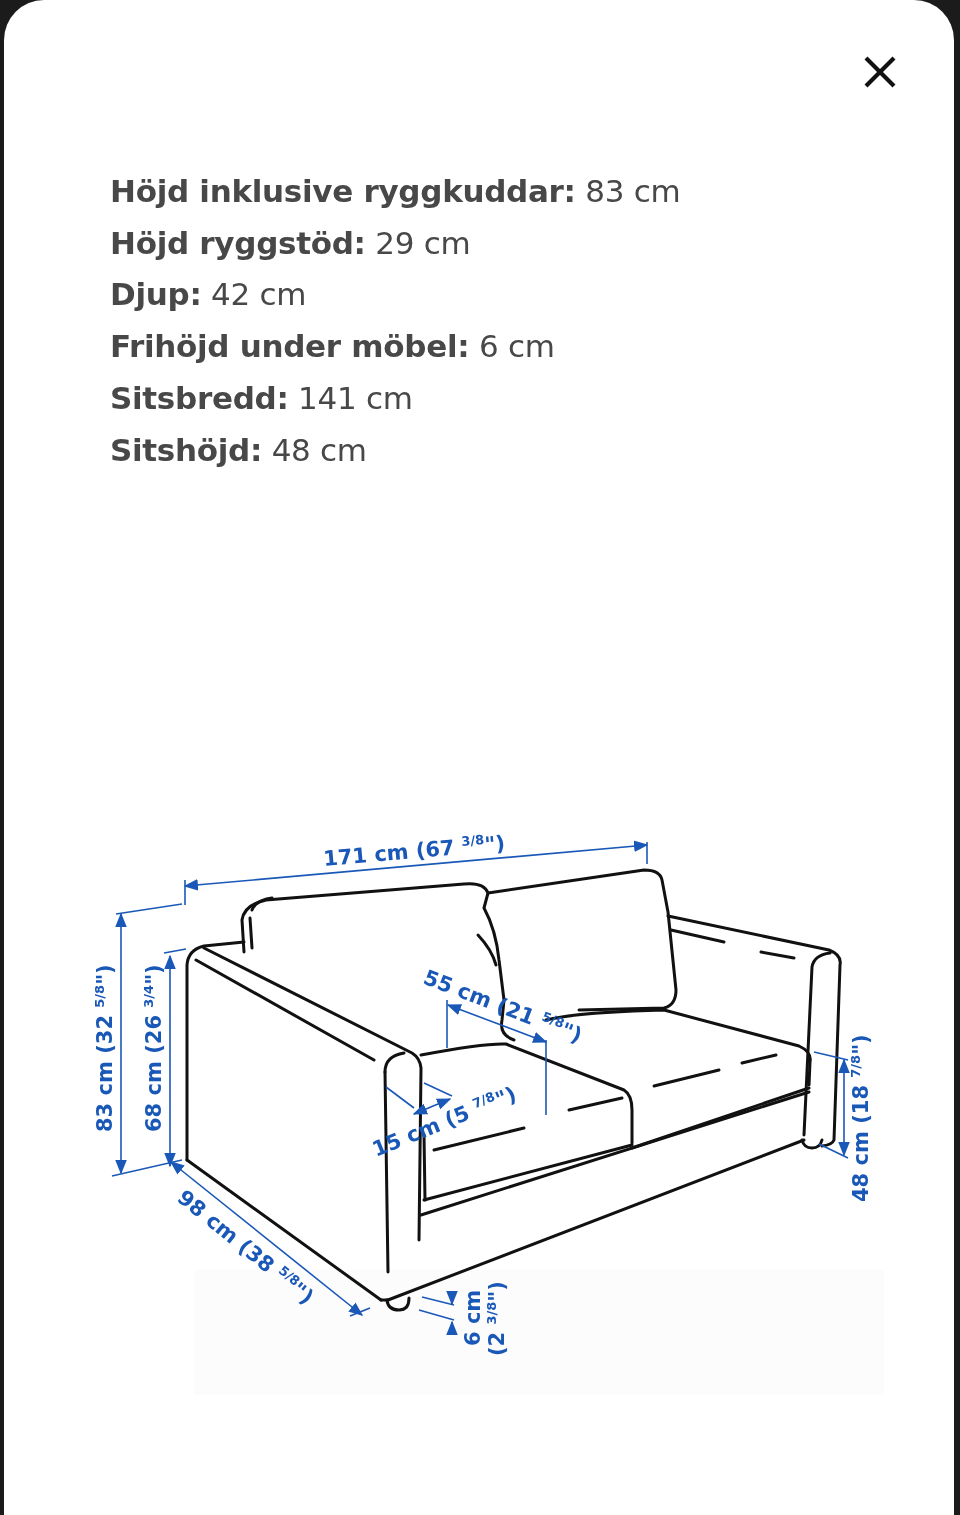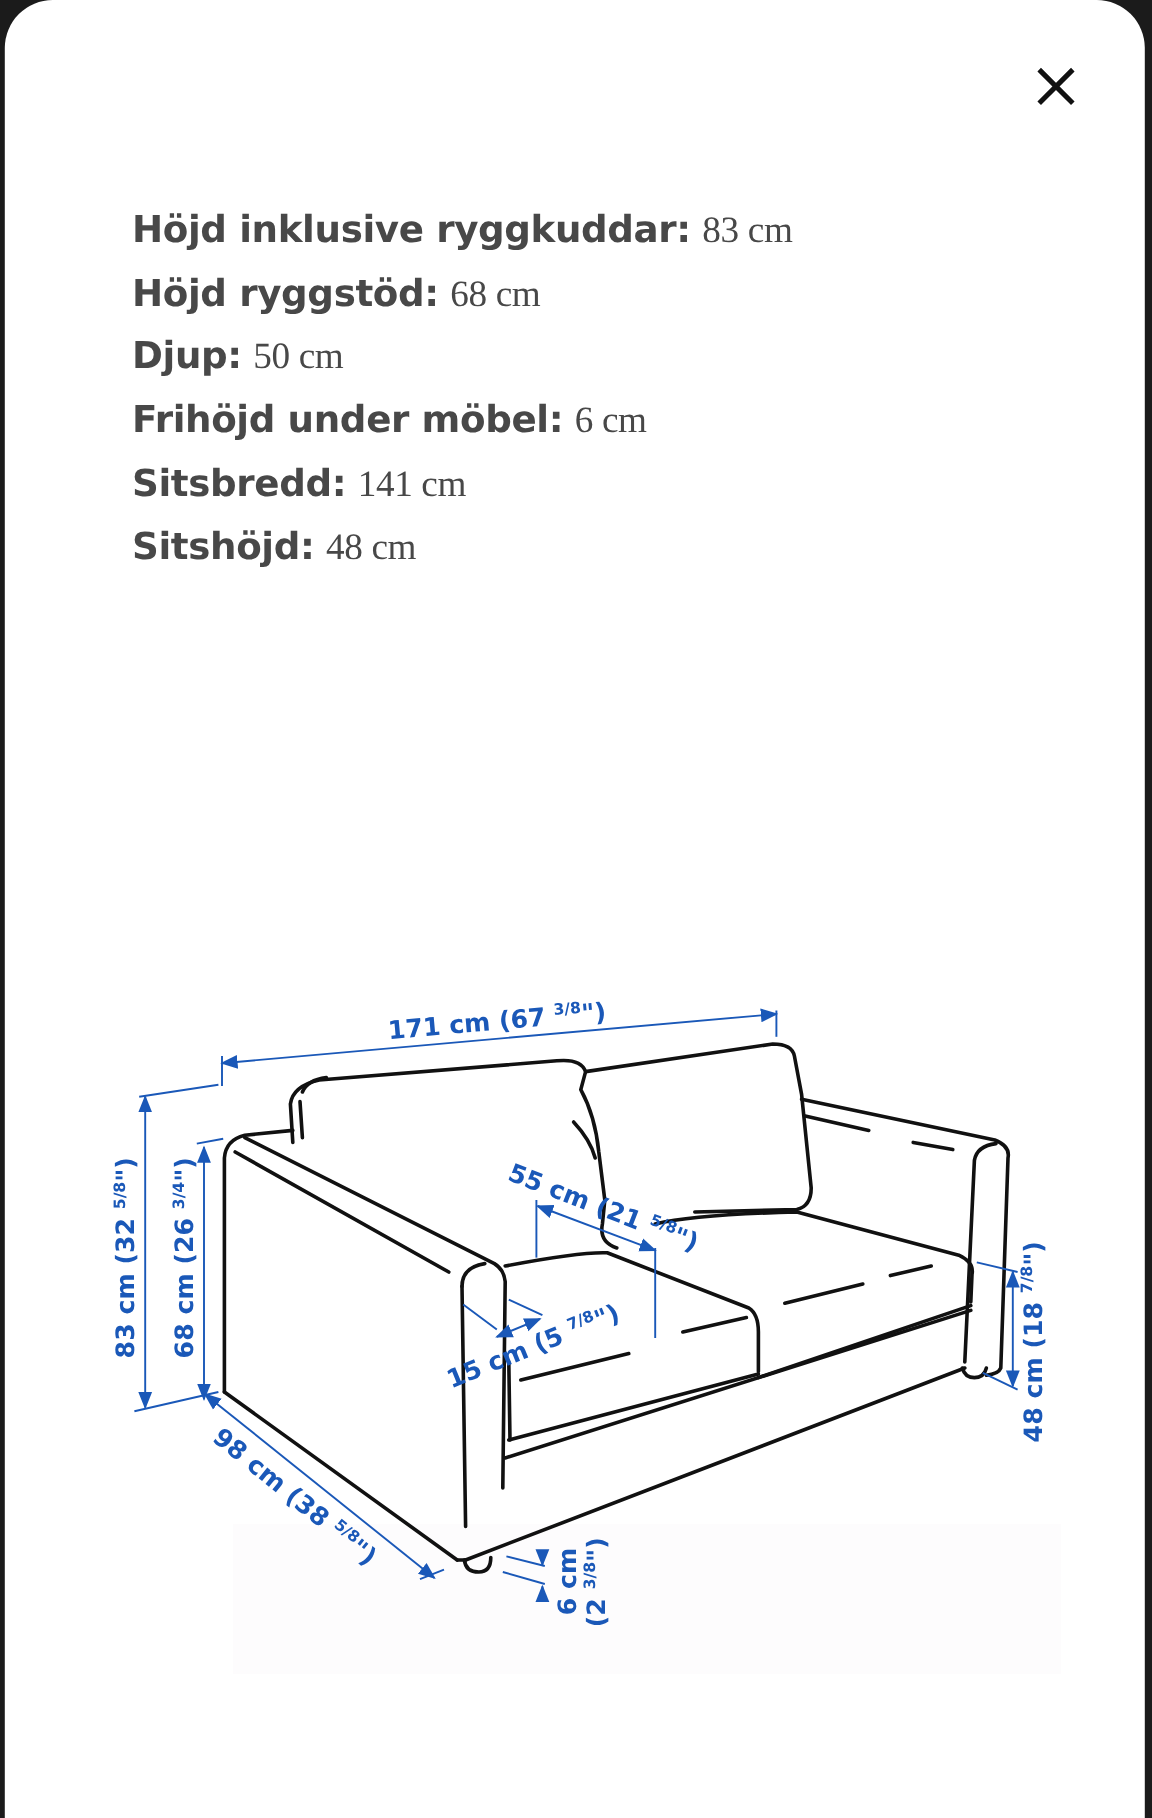--- a/index.html
+++ b/index.html
@@ -18,21 +18,21 @@
     cursor: pointer; display: flex; align-items: center; justify-content: center;
   }
   .specs {
     position: absolute; left: 74px; top: 166px; margin: 0; padding: 0; list-style: none;
   }
   .spec-row {
     font-size: 31px; line-height: 51.7px; color: #484848; white-space: nowrap;
     letter-spacing: -0.3px;
   }
   .spec-label { font-weight: bold; margin-left: 32px; }
-  .spec-value { font-weight: normal; font-family: Liberation Serif, serif; }
+  .spec-value { font-weight: normal; }
   .diagram {
     position: absolute; left: 0; top: 800px; width: 960px; height: 620px;
   }
   .dim-text {
     font-family: "DejaVu Sans", sans-serif; font-weight: bold; font-size: 21px; fill: #1a58b8;
   }
   .frac { font-size: 13px; }
 </style>
 </head>
 <body>
@@ -40,22 +40,22 @@
 <div class="sheet">
 
   <div class="close-btn">
     <svg width="34" height="34" viewBox="0 0 34 34">
       <path d="M3 3 L31 31 M31 3 L3 31" stroke="#111" stroke-width="4.2" stroke-linecap="butt"></path>
     </svg>
   </div>
 
   <ul class="specs">
     <li class="spec-row"><span class="spec-label">Höjd inklusive ryggkuddar:</span> <span class="spec-value">83 cm</span></li>
-    <li class="spec-row"><span class="spec-label">Höjd ryggstöd:</span> <span class="spec-value">68 cm</span></li>
-    <li class="spec-row"><span class="spec-label">Djup:</span> <span class="spec-value">50 cm</span></li>
+    <li class="spec-row"><span class="spec-label">Höjd ryggstöd:</span> <span class="spec-value">29 cm</span></li>
+    <li class="spec-row"><span class="spec-label">Djup:</span> <span class="spec-value">42 cm</span></li>
     <li class="spec-row"><span class="spec-label">Frihöjd under möbel:</span> <span class="spec-value">6 cm</span></li>
     <li class="spec-row"><span class="spec-label">Sitsbredd:</span> <span class="spec-value">141 cm</span></li>
     <li class="spec-row"><span class="spec-label">Sitshöjd:</span> <span class="spec-value">48 cm</span></li>
   </ul>
 
   <svg class="diagram" viewBox="0 800 960 620" width="960" height="620">
     <defs>
       <marker id="arr" viewBox="0 0 10 10" refX="9" refY="5" markerWidth="9" markerHeight="9" orient="auto-start-reverse">
         <path d="M0 1 L10 5 L0 9 z" fill="#1a58b8"></path>
       </marker>

